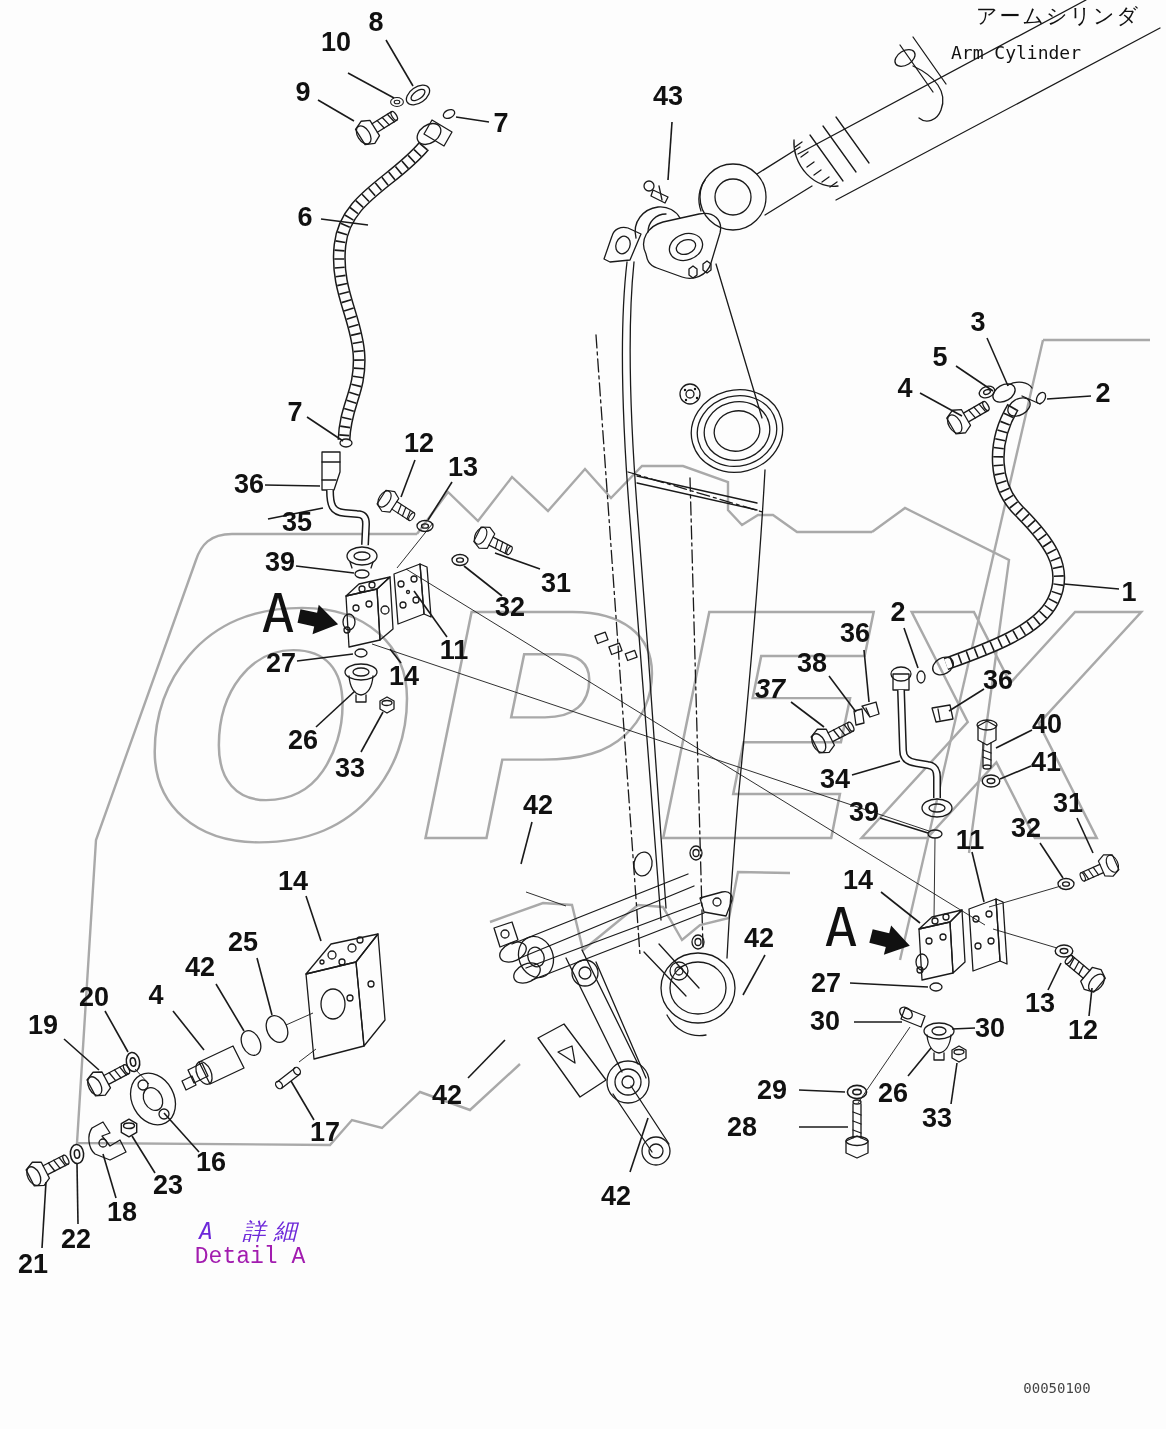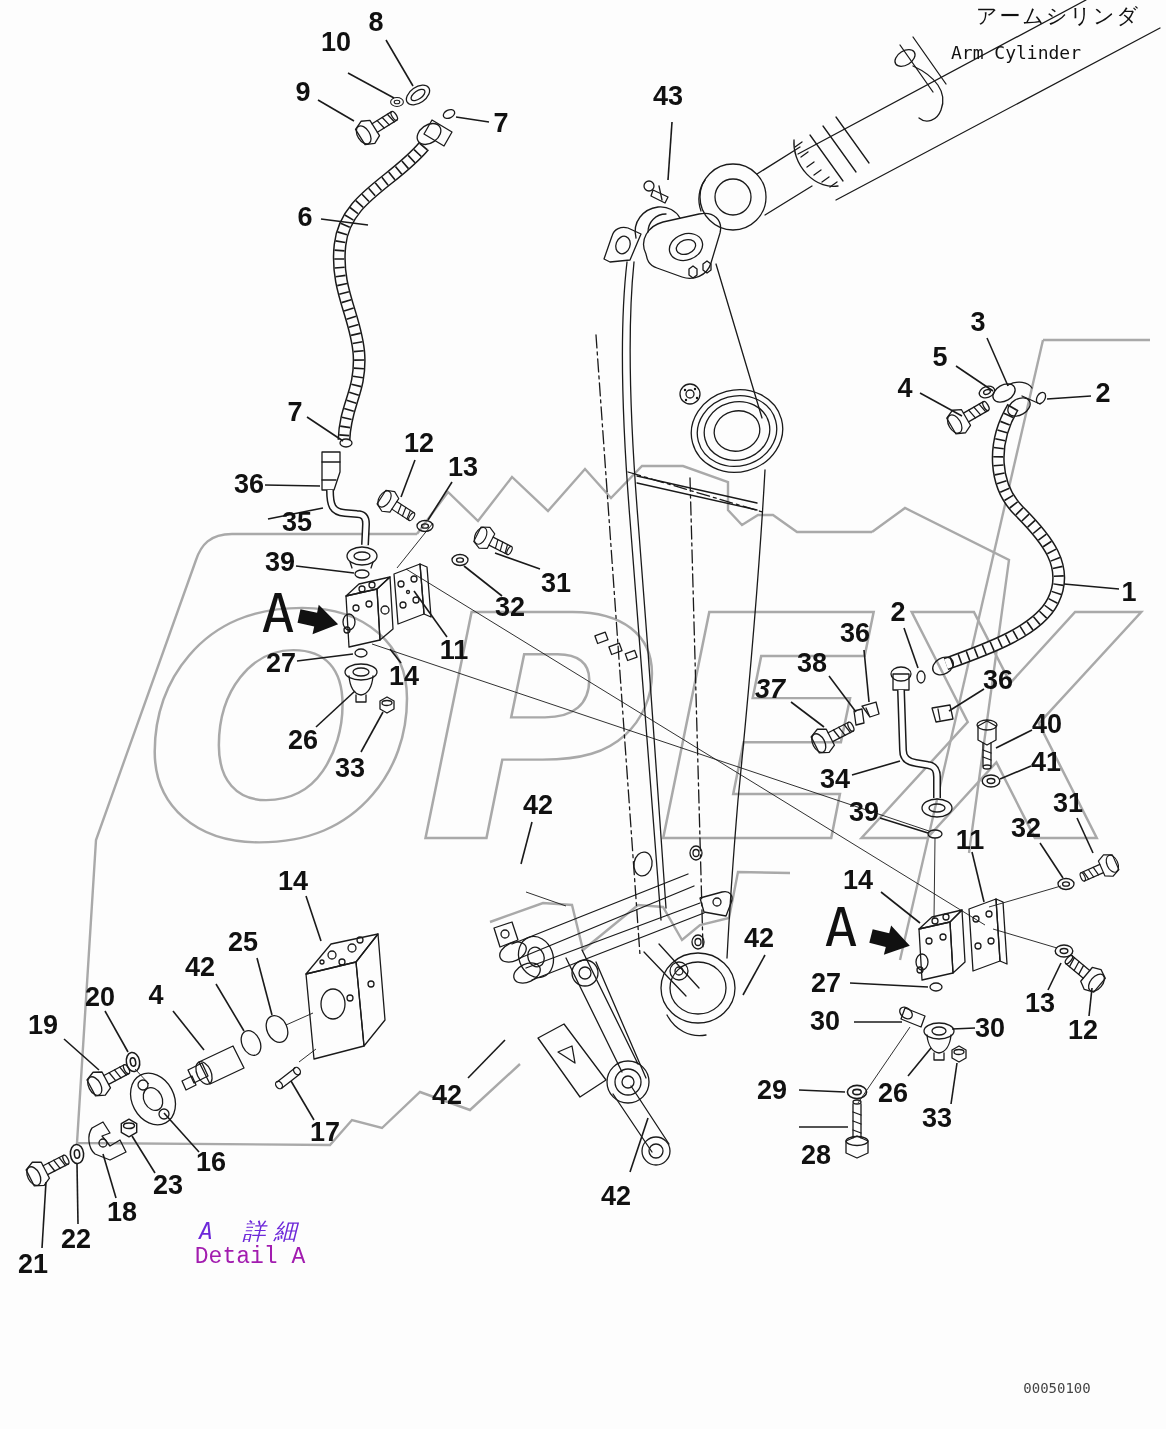--- a/index.html
+++ b/index.html
@@ -464,29 +464,29 @@
       <div class="callout" style="left: 1026px; top: 828px;">32</div>
       <div class="callout" style="left: 1040px; top: 1003px;">13</div>
       <div class="callout" style="left: 1083px; top: 1030px;">12</div>
       <div class="callout" style="left: 858px; top: 880px;">14</div>
       <div class="callout" style="left: 826px; top: 983px;">27</div>
       <div class="callout" style="left: 825px; top: 1021px;">30</div>
       <div class="callout" style="left: 990px; top: 1028px;">30</div>
       <div class="callout" style="left: 893px; top: 1093px;">26</div>
       <div class="callout" style="left: 937px; top: 1118px;">33</div>
       <div class="callout" style="left: 772px; top: 1090px;">29</div>
-      <div class="callout" style="left: 816px; top: 1127px; margin-top: 28px;">28</div>
+      <div class="callout" style="left: 742px; top: 1127px;">28</div>
       <div class="callout" style="left: 538px; top: 805px;">42</div>
       <div class="callout" style="left: 447px; top: 1095px;">42</div>
       <div class="callout" style="left: 616px; top: 1196px;">42</div>
       <div class="callout" style="left: 759px; top: 938px;">42</div>
       <div class="callout" style="left: 293px; top: 881px;">14</div>
       <div class="callout" style="left: 243px; top: 942px;">25</div>
       <div class="callout" style="left: 200px; top: 967px;">42</div>
-      <div class="callout" style="left: 100px; top: 997px; text-align: center;">20</div>
+      <div class="callout" style="left: 94px; top: 997px; text-align: center;">20</div>
       <div class="callout" style="left: 156px; top: 995px;">4</div>
       <div class="callout" style="left: 43px; top: 1025px;">19</div>
       <div class="callout" style="left: 325px; top: 1132px;">17</div>
       <div class="callout" style="left: 211px; top: 1162px;">16</div>
       <div class="callout" style="left: 168px; top: 1185px;">23</div>
       <div class="callout" style="left: 122px; top: 1212px;">18</div>
       <div class="callout" style="left: 76px; top: 1239px;">22</div>
       <div class="callout" style="left: 33px; top: 1264px;">21</div>
       <div class="marker-letter" style="left: 278px; top: 613px;">A</div>
       <div class="marker-letter" style="left: 841px; top: 927px;">A</div>

